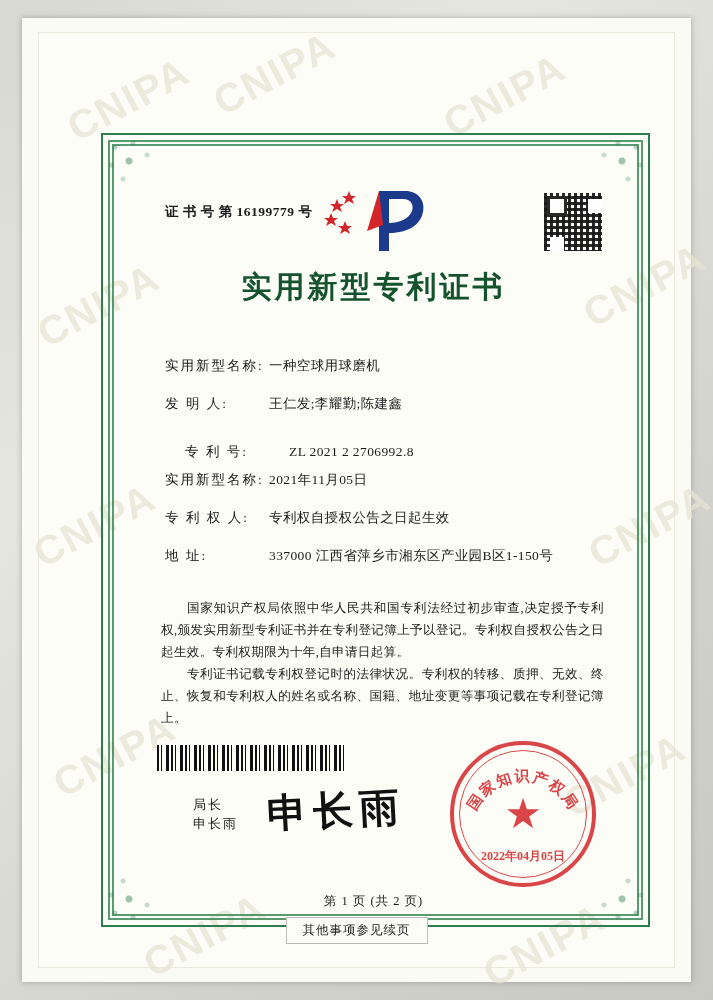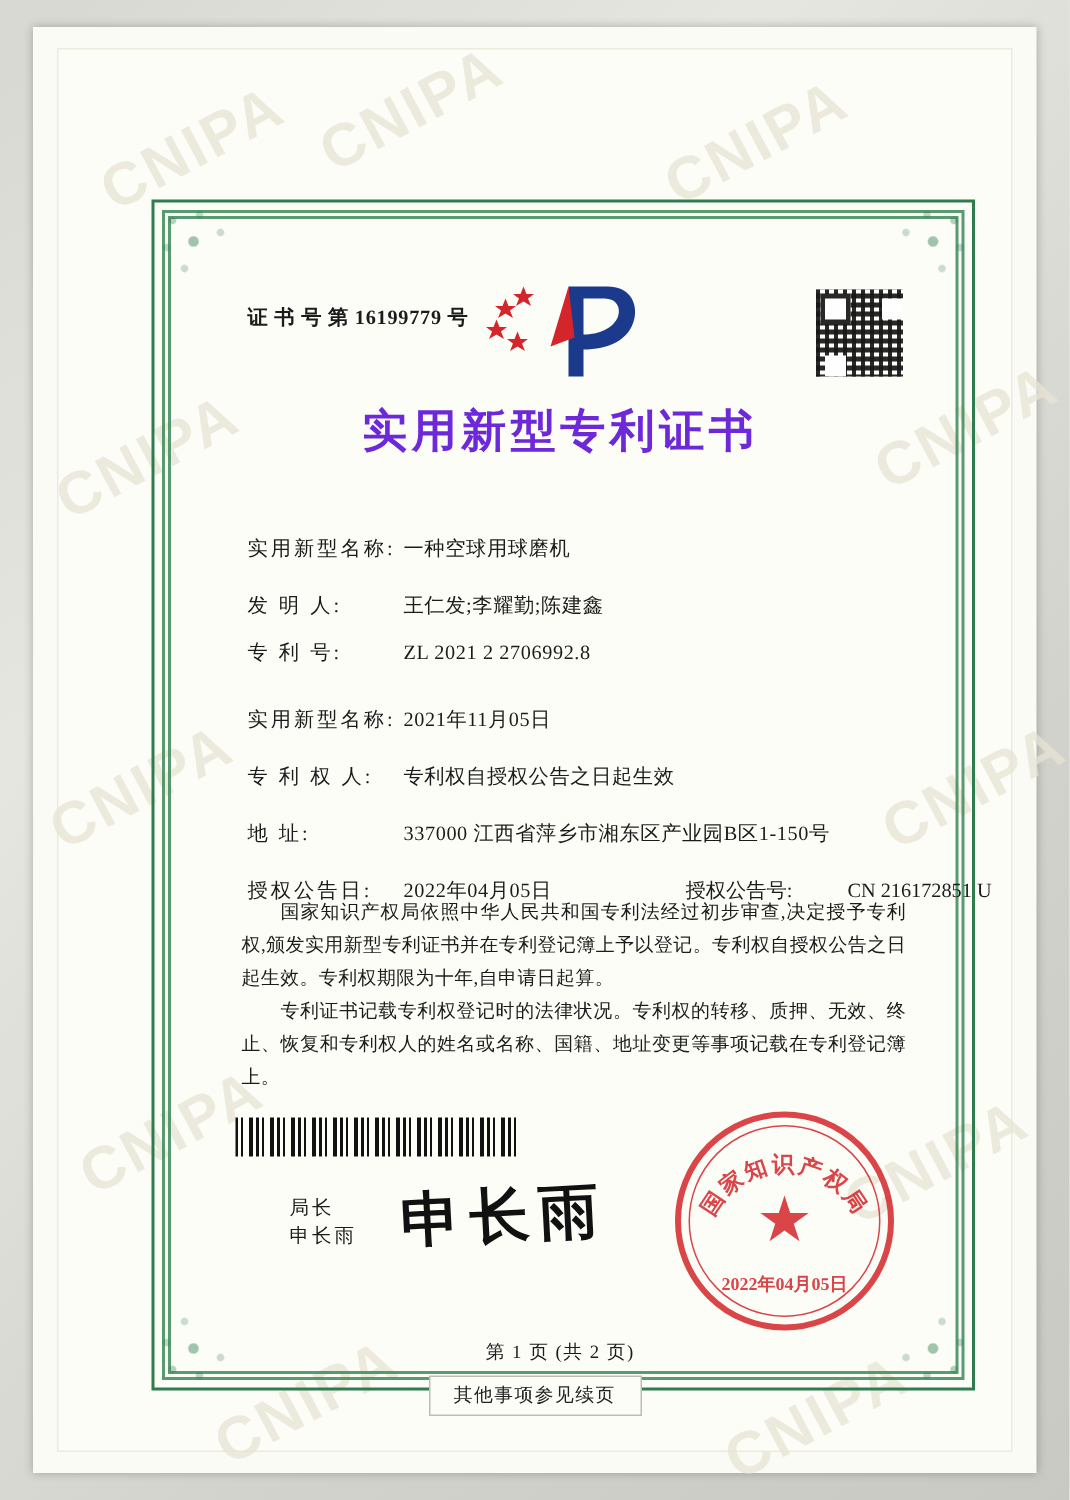--- a/index.html
+++ b/index.html
@@ -86,21 +86,21 @@
     box-shadow:38px 0 0 -3px #fff, 0 38px 0 -3px #fff;
   }
   
   #emblem{
     position:absolute;left:50%;top:40px;transform:translateX(-50%);
     width:110px;height:72px;
   }
   #title{
     position:absolute;left:0;right:0;top:122px;text-align:center;
     font-family:"Liberation Sans", sans-serif;
-    font-weight:700;font-size:30px;letter-spacing:3px;color:#6d28d9;
+    font-weight:700;font-size:30px;letter-spacing:3px;color:#14532d;
   }
   .field{
     position:absolute;left:48px;right:20px;font-size:13.5px;line-height:18px;
     white-space:nowrap;
   }
   .flabel{display:inline-block;width:104px;letter-spacing:2px;}
   .fval{display:inline-block;letter-spacing:.4px;}
   .fval2{position:absolute;left:292px;}
   #para{
     position:absolute;left:44px;right:26px;top:452px;
@@ -199,36 +199,31 @@
         </svg>
 
         <div id="title">实用新型专利证书</div>
 
         <div class="field" style="top:212px;">
           <span class="flabel">实用新型名称:</span><span class="fval">一种空球用球磨机</span>
         </div>
         <div class="field" style="top:250px;">
           <span class="flabel">发  明  人:</span><span class="fval">王仁发;李耀勤;陈建鑫</span>
         </div>
-        <div class="field" style="top:281px;">
+        <div class="field" style="top:298px;margin-left:20px;">
           <span class="flabel">专  利  号:</span><span class="fval">ZL 2021 2 2706992.8</span>
         </div>
         <div class="field" style="top:326px;">
           <span class="flabel">实用新型名称:</span><span class="fval">2021年11月05日</span>
         </div>
         <div class="field" style="top:364px;">
           <span class="flabel">专 利 权 人:</span><span class="fval">专利权自授权公告之日起生效</span>
         </div>
         <div class="field" style="top:402px;">
           <span class="flabel">地      址:</span><span class="fval">337000 江西省萍乡市湘东区产业园B区1-150号</span>
-        </div>
-        <div class="field" style="top:440px;">
-          <span class="flabel">授权公告日:</span><span class="fval">2022年04月05日</span>
-          <span class="fval2">授权公告号:</span>
-          <span class="fval2" style="left:400px;">CN 216172851 U</span>
         </div>
 
         <div id="para">
           <p>国家知识产权局依照中华人民共和国专利法经过初步审查,决定授予专利权,颁发实用新型专利证书并在专利登记簿上予以登记。专利权自授权公告之日起生效。专利权期限为十年,自申请日起算。</p>
           <p>专利证书记载专利权登记时的法律状况。专利权的转移、质押、无效、终止、恢复和专利权人的姓名或名称、国籍、地址变更等事项记载在专利登记簿上。</p>
         </div>
 
         <div id="barcode"></div>
 
         <div id="sig-label">

